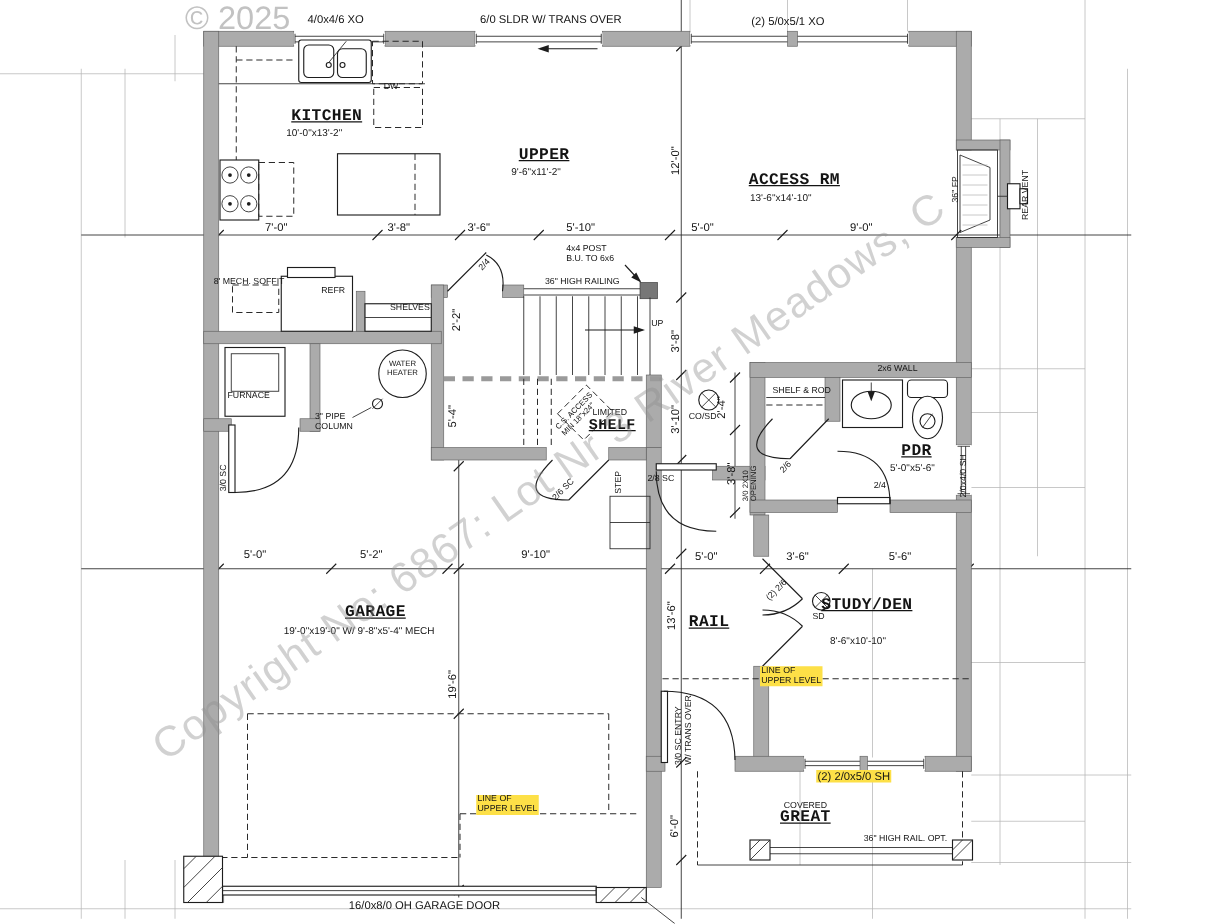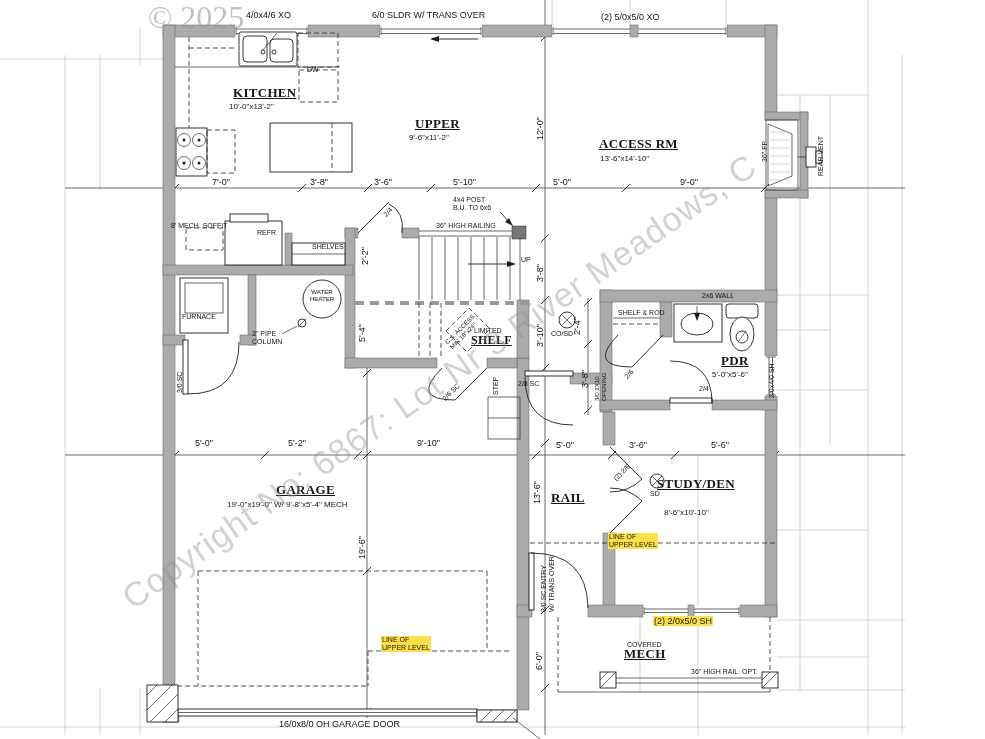--- a/index.html
+++ b/index.html
@@ -1,26 +1,26 @@
 <!DOCTYPE html>
 <html><head>
 <meta charset="utf-8">
 <style>
   html,body{margin:0;padding:0;background:#fff}
   #plan{position:relative;width:985px;height:739px;background:#fff;overflow:hidden;font-family:"Liberation Sans",sans-serif}
   #plan svg{position:absolute;left:0;top:0;z-index:1}
   .lbl{position:absolute;white-space:nowrap;color:#141414;font-family:"Liberation Sans",sans-serif;font-size:8px;line-height:1.12;z-index:2}
   .s9{font-size:9px}.s7{font-size:7px}.s6{font-size:6.2px}
-  .title{font-family:Liberation Serif, serif;font-weight:700;font-size:13px;text-decoration:underline;letter-spacing:.3px}
+  .title{font-family:Liberation Mono, monospace;font-weight:700;font-size:13px;text-decoration:underline;letter-spacing:.3px}
   .t12{font-size:12px}
   .v{transform:rotate(-90deg);transform-origin:0 0}
   .r45{transform:rotate(-45deg);transform-origin:0 0}
   .bgw{background:#fde047;padding:0 1px}
   .ctr{text-align:center}
-  .wmyear{color:#9a9a9a;opacity:.6;font-family:Liberation Serif, serif;font-size:32px;z-index:3}
+  .wmyear{color:#9a9a9a;opacity:.6;font-family:Liberation Sans, sans-serif;font-size:26px;z-index:3}
   .wmdiag{font-size:34px;color:#8f8f8f;opacity:.4;letter-spacing:1px;font-family:"Liberation Sans",sans-serif;transform:rotate(-35deg);transform-origin:0 0;z-index:3;pointer-events:none}
   
   .w{fill:#ababab;stroke:#5e5e5e;stroke-width:.5}
   .wf{fill:#fff;stroke:none}
   .ln{stroke:#1d1d1d;stroke-width:.9;fill:none}
   .th{stroke:#2a2a2a;stroke-width:.7;fill:none}
   .tk{stroke:#1d1d1d;stroke-width:.9;fill:none}
   .gr{stroke:#b5b5b5;stroke-width:.6;fill:none}
   .da{stroke:#2a2a2a;stroke-width:.8;fill:none;stroke-dasharray:5 3}
   .dw2{stroke:#9a9a9a;stroke-width:4;fill:none;stroke-dasharray:9 6}
@@ -225,43 +225,43 @@
     <path class="th" d="M600 688 L616 672 M600 680 L608 672"></path>
     <rect class="fx" x="762" y="672" width="16" height="16"></rect>
     <path class="th" d="M762 688 L778 672 M762 680 L770 672"></path>
   </g>
 </svg>
 
 <div class="lbl wmyear" style="left:148px;top:0px">© 2025</div>
 <div class="lbl wmdiag" style="left:115px;top:585px">Copyright No: 6867: Lot Nr 3 River Meadows, C</div>
 
 <div class="lbl s9" style="left:246px;top:10px">4/0x4/6 XO</div>
-<div class="lbl s9" style="left:372px;top:10px">6/0 SLDR W/ TRANS OVER</div>
-<div class="lbl s9" style="left:601px;top:12px">(2) 5/0x5/0 XO</div>
+<div class="lbl s9" style="left:384px;top:10px">6/0 SLDR W/ TRANS OVER</div>
+<div class="lbl s9" style="left:601px;top:12px">(2) 5/0x5/1 XO</div>
 <div class="lbl v s7" style="left:768px;top:398px">2/0x4/0 SH</div>
 <div class="lbl s9 bgw" style="left:653px;top:616px">(2) 2/0x5/0 SH</div>
 <div class="lbl s9" style="left:279px;top:719px">16/0x8/0 OH GARAGE DOOR</div>
 
 <div class="lbl title" style="left:233px;top:86px">KITCHEN</div>
 <div class="lbl" style="left:229px;top:103px">10'-0"x13'-2"</div>
 <div class="lbl title" style="left:415px;top:117px">UPPER</div>
 <div class="lbl" style="left:409px;top:134px">9'-6"x11'-2"</div>
 <div class="lbl title" style="left:599px;top:137px">ACCESS RM</div>
 <div class="lbl" style="left:600px;top:155px">13'-6"x14'-10"</div>
 <div class="lbl title" style="left:721px;top:354px">PDR</div>
 <div class="lbl" style="left:712px;top:371px">5'-0"x5'-6"</div>
 <div class="lbl title" style="left:551px;top:491px">RAIL</div>
 <div class="lbl title" style="left:657px;top:477px">STUDY/DEN</div>
 <div class="lbl" style="left:664px;top:509px">8'-6"x10'-10"</div>
 <div class="lbl title" style="left:276px;top:483px">GARAGE</div>
 <div class="lbl" style="left:227px;top:501px">19'-0"x19'-0" W/ 9'-8"x5'-4" MECH</div>
 <div class="lbl s7" style="left:474px;top:327px">LIMITED</div>
 <div class="lbl title t12" style="left:471px;top:334px">SHELF</div>
 <div class="lbl s7" style="left:627px;top:641px">COVERED</div>
-<div class="lbl title" style="left:624px;top:647px">MECH</div>
+<div class="lbl title" style="left:624px;top:647px">GREAT</div>
 
 <div class="lbl s7" style="left:307px;top:66px">DW</div>
 <div class="lbl s7" style="left:257px;top:229px">REFR</div>
 <div class="lbl s7" style="left:312px;top:243px">SHELVES</div>
 <div class="lbl s7" style="left:182px;top:313px">FURNACE</div>
 <div class="lbl s6 ctr" style="left:309px;top:289px;width:26px">
   <div>WATER</div>
   <div>HEATER</div>
 </div>
 <div class="lbl s7" style="left:252px;top:330px">

